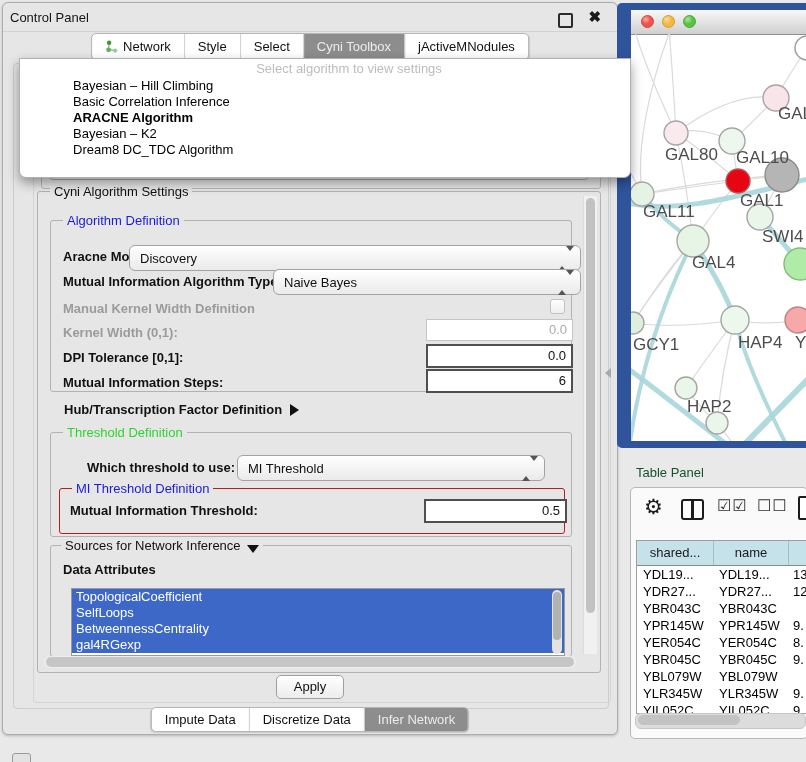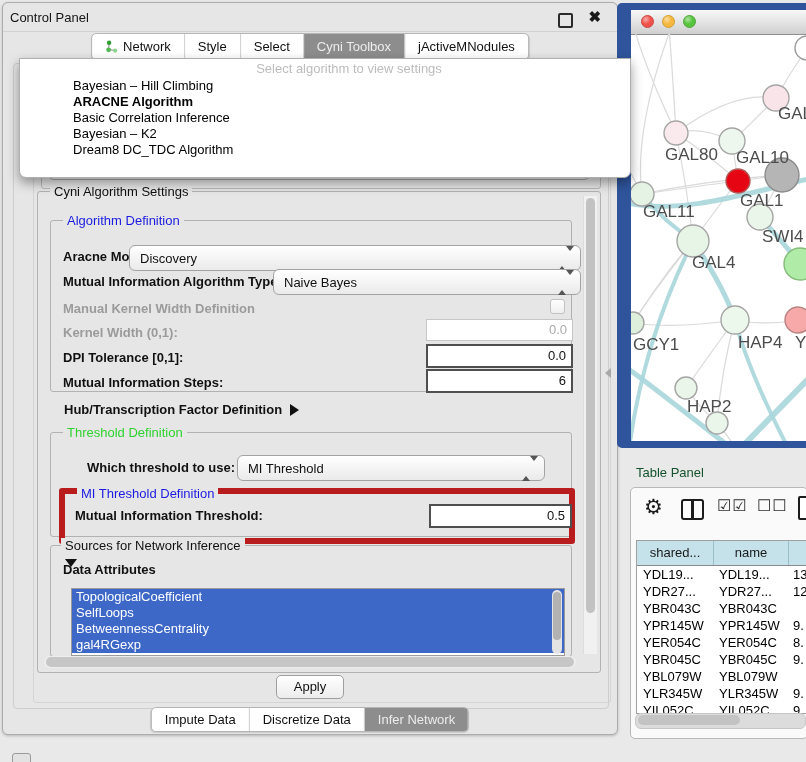--- a/index.html
+++ b/index.html
@@ -48,21 +48,21 @@
   .t-black{color:#111;} .t-blue{color:#1a1ae0;} .t-green{color:#2fd32f;}
 
   .vscroll{position:absolute;right:3px;top:4px;bottom:18px;width:13px;background:#f1f1f1;
            border-left:1px solid #dcdcdc;}
   .vscroll .thumb{position:absolute;left:2px;top:2px;width:9px;height:415px;background:#c2c2c2;border-radius:5px;}
   .hscroll{position:absolute;left:6px;right:24px;bottom:4px;height:12px;background:#ededed;border-radius:6px;}
   .hscroll .thumb{position:absolute;left:2px;right:2px;top:1px;height:10px;background:#c6c6c6;border-radius:5px;}
 
   .algodef{position:absolute;left:12px;top:28px;width:520px;height:170px;border:1px solid #b2b2b2;border-radius:3px;}
   .threshold{position:absolute;left:12px;top:240px;width:520px;height:103px;border:1px solid #b2b2b2;border-radius:3px;}
-  .migroup{position:absolute;left:8px;top:55px;width:504px;height:44px;border:6px solid #b91c1c;border-radius:3px;}
+  .migroup{position:absolute;left:8px;top:55px;width:504px;height:44px;border:1px solid #b91c1c;border-radius:3px;}
   .migroup .group-title{background:#e6e6e6;}
   .sources{position:absolute;left:12px;top:353px;width:520px;height:110px;border:1px solid #b2b2b2;border-radius:3px;}
 
   .flabel{position:absolute;font-size:13px;font-weight:bold;color:#111;white-space:nowrap;line-height:16px;}
   .flabel.dis{color:#9b9b9b;}
   .combo{position:absolute;height:24px;background:linear-gradient(#ffffff,#eaeaea);border:1px solid #a3a3a3;
          border-radius:6px;font-size:13px;color:#111;display:flex;align-items:center;padding-left:10px;
          box-shadow:inset 0 1px 0 #fff;}
   .stepper{position:absolute;right:6px;top:5px;}
   .stepper .up{width:0;height:0;border-left:4px solid transparent;border-right:4px solid transparent;
@@ -70,21 +70,21 @@
   .stepper .down{width:0;height:0;border-left:4px solid transparent;border-right:4px solid transparent;
                border-top:5px solid #555;}
   .tfield{position:absolute;height:20px;background:#fff;border:2px solid #4f4f4f;font-size:13px;color:#111;
           text-align:right;padding-right:5px;line-height:20px;}
   .tfield.dis{border:1px solid #c6c6c6;color:#ababab;}
   .cb{position:absolute;width:13px;height:13px;border:1px solid #c2c2c2;border-radius:3px;
       background:linear-gradient(#fefefe,#efefef);}
   .hubrow{position:absolute;left:26px;top:210px;display:flex;align-items:center;gap:8px;}
   .tri-r{width:0;height:0;border-top:6px solid transparent;border-bottom:6px solid transparent;border-left:9px solid #111;}
   .tri-d{width:0;height:0;border-left:6px solid transparent;border-right:6px solid transparent;border-top:8px solid #111;}
-  .src-titlerow{position:absolute;top:-8px;left:10px;display:flex;align-items:flex-start;gap:6px;background:#e6e6e6;padding:0 4px;flex-direction:column;}
+  .src-titlerow{position:absolute;top:-8px;left:10px;display:flex;align-items:flex-end;gap:6px;background:#e6e6e6;padding:0 4px;}
 
   .attrlist{position:absolute;left:20px;top:42px;width:492px;height:66px;background:#fff;border:1px solid #9a9a9a;overflow:hidden;}
   .attr-item{height:16px;line-height:16px;background:#3d68c8;color:#fff;font-size:13px;padding-left:4px;white-space:nowrap;}
   .attrscroll{position:absolute;right:2px;top:1px;bottom:1px;width:10px;background:#e3e3e3;border-radius:5px;}
   .attrscroll .thumb{position:absolute;left:1px;top:2px;width:8px;height:48px;background:#b2b2b2;border-radius:4px;}
 
   .apply{position:absolute;left:50%;transform:translateX(-50%);top:672px;width:66px;height:22px;
          background:linear-gradient(#fff,#ececec);border:1px solid #9f9f9f;border-radius:5px;
          font-size:13px;color:#111;text-align:center;line-height:21px;}
 
@@ -163,22 +163,22 @@
     <div class="inner-b"></div>
 
     <div class="inf-group"></div>
     <div class="inf-combo1"></div>
     <div class="inf-combo2"></div>
 
     <div class="popup">
       <div class="popup-prompt">Select algorithm to view settings</div>
       <div id="algo-list">
           <div class="algo-item">Bayesian – Hill Climbing</div>
+          <div class="algo-item">Basic Correlation Inference</div>
           <div class="algo-item bold">ARACNE Algorithm</div>
-          <div class="algo-item">Basic Correlation Inference</div>
           <div class="algo-item">Bayesian – K2</div>
           <div class="algo-item">Dream8 DC_TDC Algorithm</div>
         </div>
     </div>
 
     <div class="settings">
       <span class="group-title t-black">Cyni Algorithm Settings</span>
 
       <div class="algodef">
         <span class="group-title t-blue">Algorithm Definition</span>

